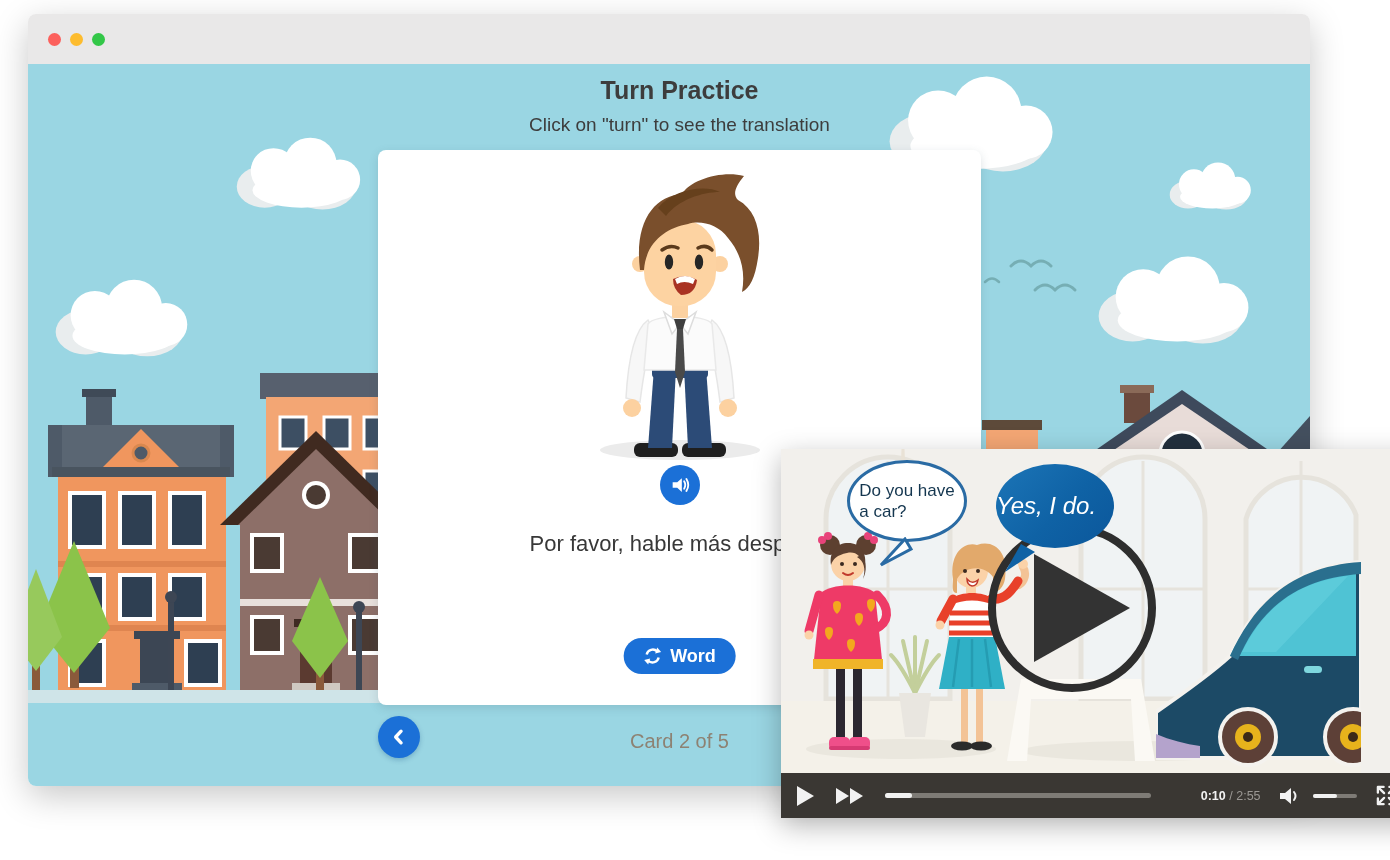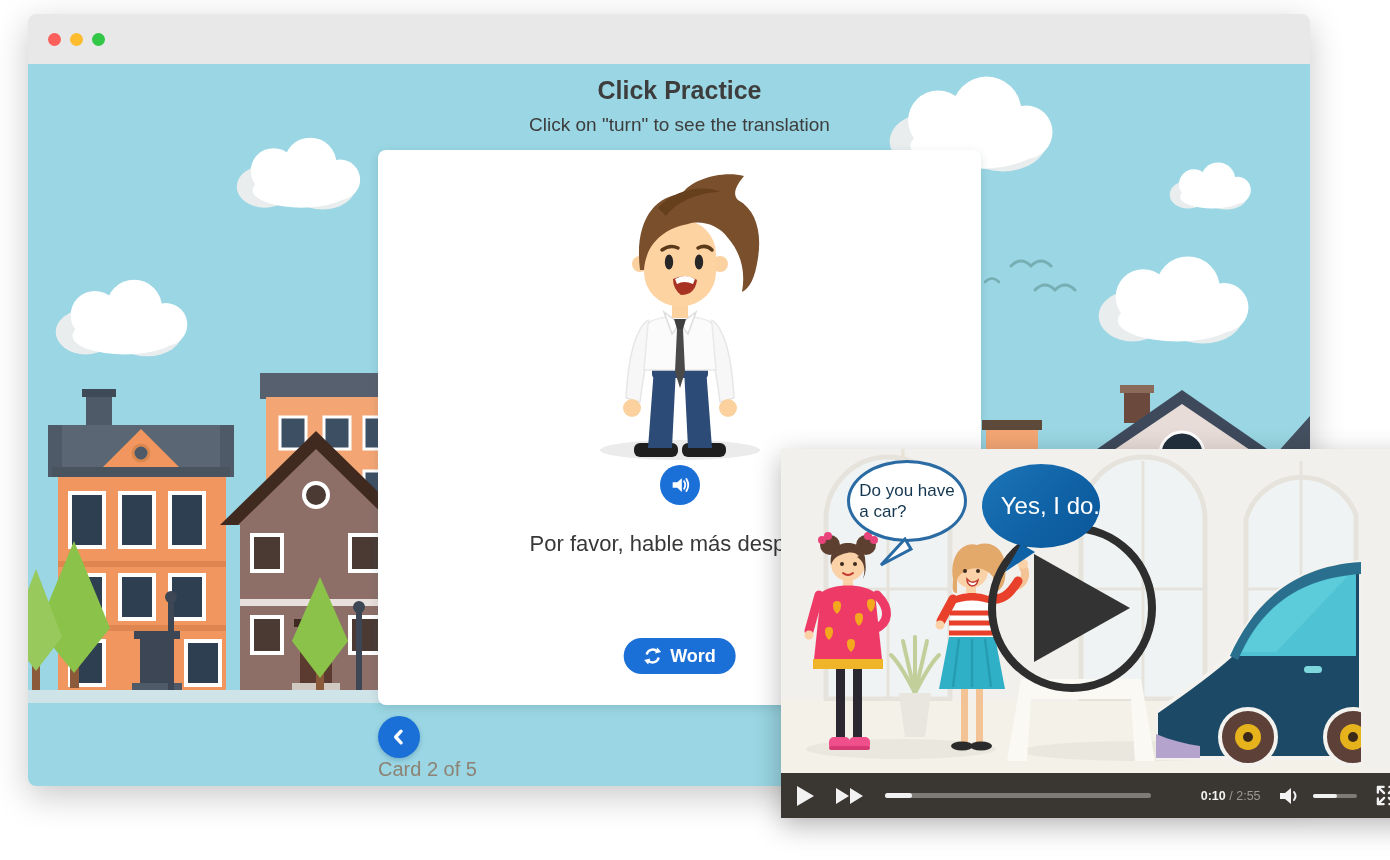--- a/index.html
+++ b/index.html
@@ -29,34 +29,34 @@
     display:flex; align-items:center; justify-content:center; }
   .phrase { position:absolute; left:0; top:381px; width:100%; text-align:center; font-size:22px; color:#383838;
     transform:translateX(-16px); white-space:nowrap; }
   .turn-btn { position:absolute; left:50%; top:488px; transform:translateX(-50%);
     height:36px; padding:0 20px; border:none; border-radius:18px; background:#1b70d7; color:#fff;
     font-size:18px; font-weight:600; font-family:"Liberation Sans",sans-serif; display:flex; align-items:center; gap:9px; cursor:pointer; }
 
   .back-btn { position:absolute; left:350px; top:652px; width:42px; height:42px; border-radius:50%;
     background:#1b70d7; border:none; cursor:pointer; display:flex; align-items:center; justify-content:center;
     box-shadow:0 2px 5px rgba(0,60,120,.25); }
-  .card-progress { position:absolute; left:350px; top:694px; width:603px; text-align:left;
+  .card-progress { position:absolute; left:350px; top:666px; width:603px; text-align:center;
     font-size:20px; color:#8d8273; }
 
   
   .video { position:absolute; left:781px; top:449px; width:669px; height:369px; background:#f2f0ec;
     overflow:hidden; box-shadow:0 8px 26px rgba(0,0,0,.28); }
   .vscene { position:absolute; inset:0 0 45px 0; overflow:hidden; }
   .bubble-q { position:absolute; left:66px; top:11px; width:120px; height:82px; background:#ffffff;
     border:3px solid #2a6ba4; border-radius:50%; display:flex; align-items:center; justify-content:center; }
   .bubble-q .txt { font-size:17px; color:#14364f; line-height:1.25; text-align:left; }
   .bubble-q .txt span { display:block; }
-  .bubble-a { position:absolute; left:201px; top:15px; width:118px; height:84px; border-radius:50%;
+  .bubble-a { position:absolute; left:215px; top:15px; width:118px; height:84px; border-radius:50%;
     background:linear-gradient(135deg,#1c75b7 0%,#0f62a5 55%,#0b579b 100%);
-    display:flex; align-items:center; justify-content:flex-end; }
+    display:flex; align-items:center; justify-content:flex-start;font-style:italic; }
   .bubble-a .txt { font-size:24px; color:#ffffff; }
   .tail { position:absolute; }
   .play-ring { position:absolute; left:207px; top:75px; width:168px; height:168px; border-radius:50%;
     border:8px solid #2e2e2e; cursor:pointer; background:transparent; }
   .play-tri { position:absolute; left:253px; top:105px; cursor:pointer; }
 
   .controls { position:absolute; left:0; bottom:0; width:100%; height:45px; background:#3a3733;
     display:flex; align-items:center; padding:0 16px; }
   .ctl { cursor:pointer; display:flex; align-items:center; }
   .track { flex:1; height:5px; background:#7e7b76; border-radius:3px; margin:0 18px 0 22px; position:relative; cursor:pointer; }
@@ -212,21 +212,21 @@
       <rect x="4" y="44" width="60" height="10" fill="#5d4a3a"></rect>
       <rect x="146" y="13" width="26" height="34" fill="#6b4a3d"></rect>
       <rect x="142" y="9" width="34" height="8" fill="#8a6a58"></rect>
       <polygon points="112,78 204,14 296,78" fill="#3e4a5c"></polygon>
       <polygon points="130,78 204,28 278,78" fill="#e8dcd8"></polygon>
       <path d="M182,78 A22,22 0 0 1 226,78 Z" fill="#22303e" stroke="#ffffff" stroke-width="3"></path>
       <polygon points="298,78 332,40 332,78" fill="#44505f"></polygon>
     </svg>
 
     <div class="hdr">
-      <div class="title">Click Practice</div>
+      <div class="title">Turn Practice</div>
       <div class="subtitle">Click on "turn" to see the translation</div>
     </div>
 
     <div class="card">
       <div class="man">
         <svg width="220" height="300" viewBox="0 0 220 300">
           <ellipse cx="110" cy="288" rx="80" ry="10" fill="#ebebeb"></ellipse>
           <rect x="64" y="281" width="44" height="14" rx="6" fill="#1f1f1f"></rect>
           <rect x="112" y="281" width="44" height="14" rx="6" fill="#1f1f1f"></rect>
           <polygon points="84,206 106,206 102,286 78,286" fill="#2c4b77"></polygon>

